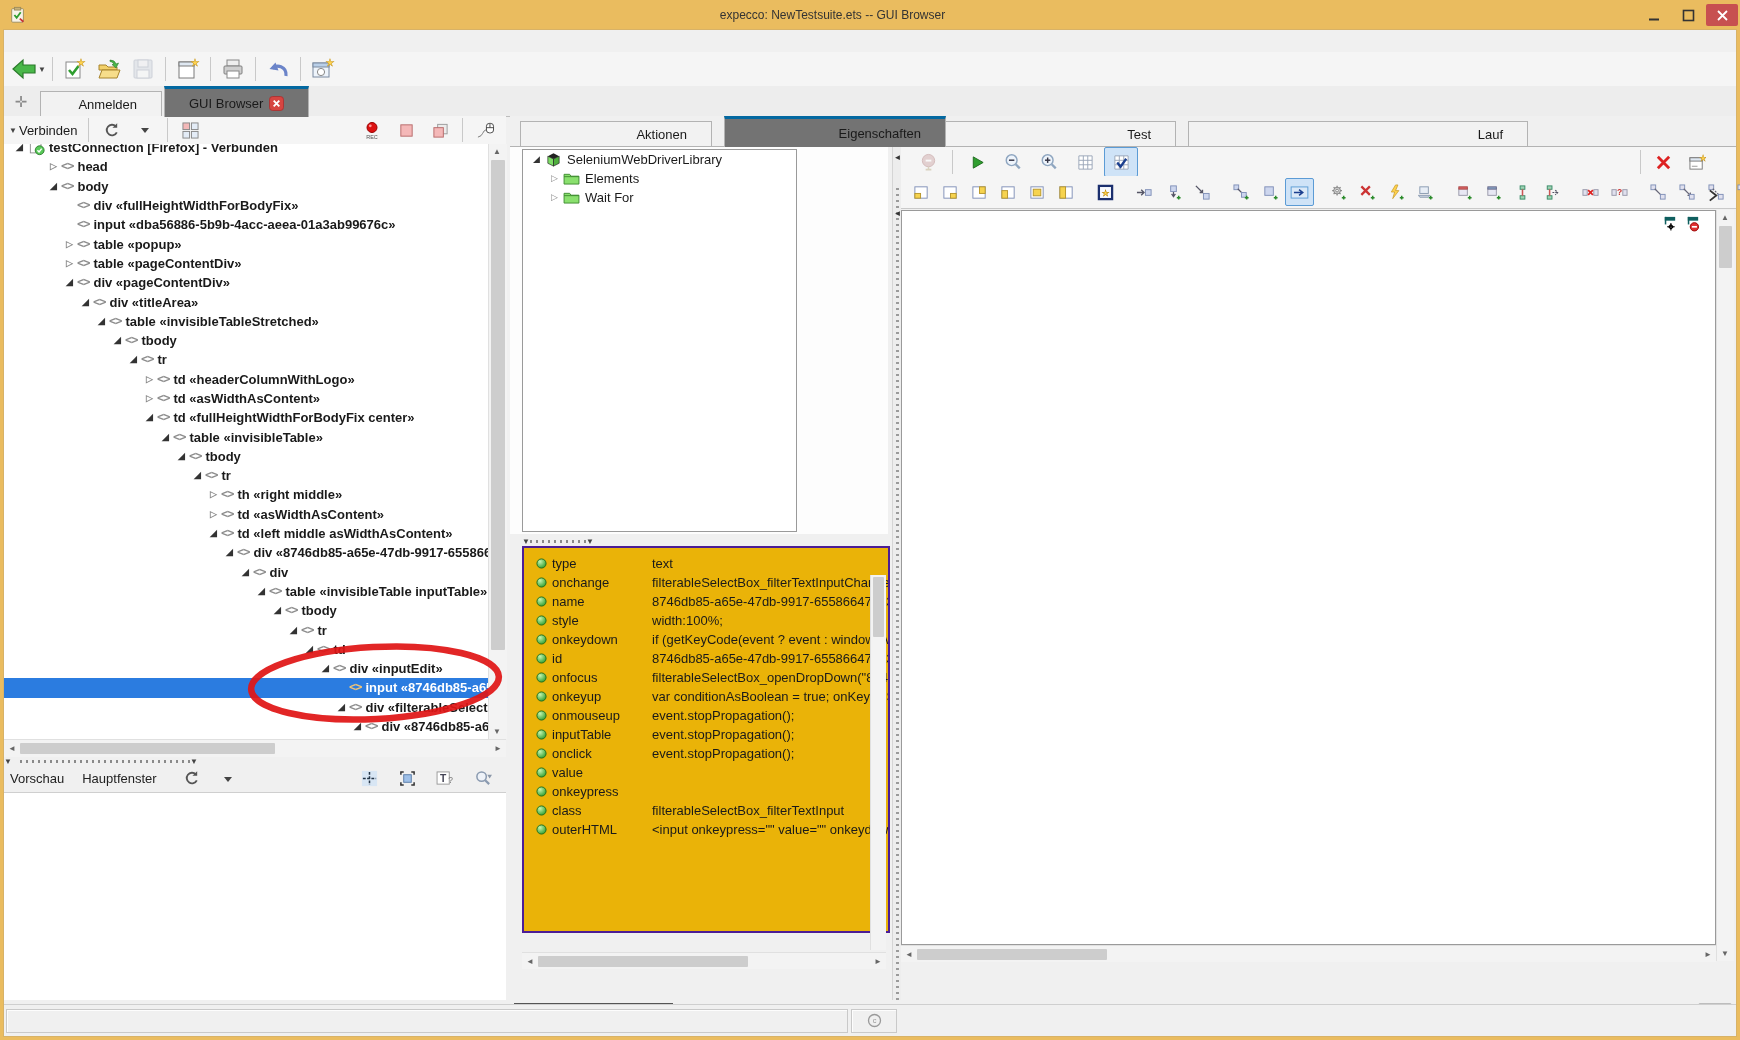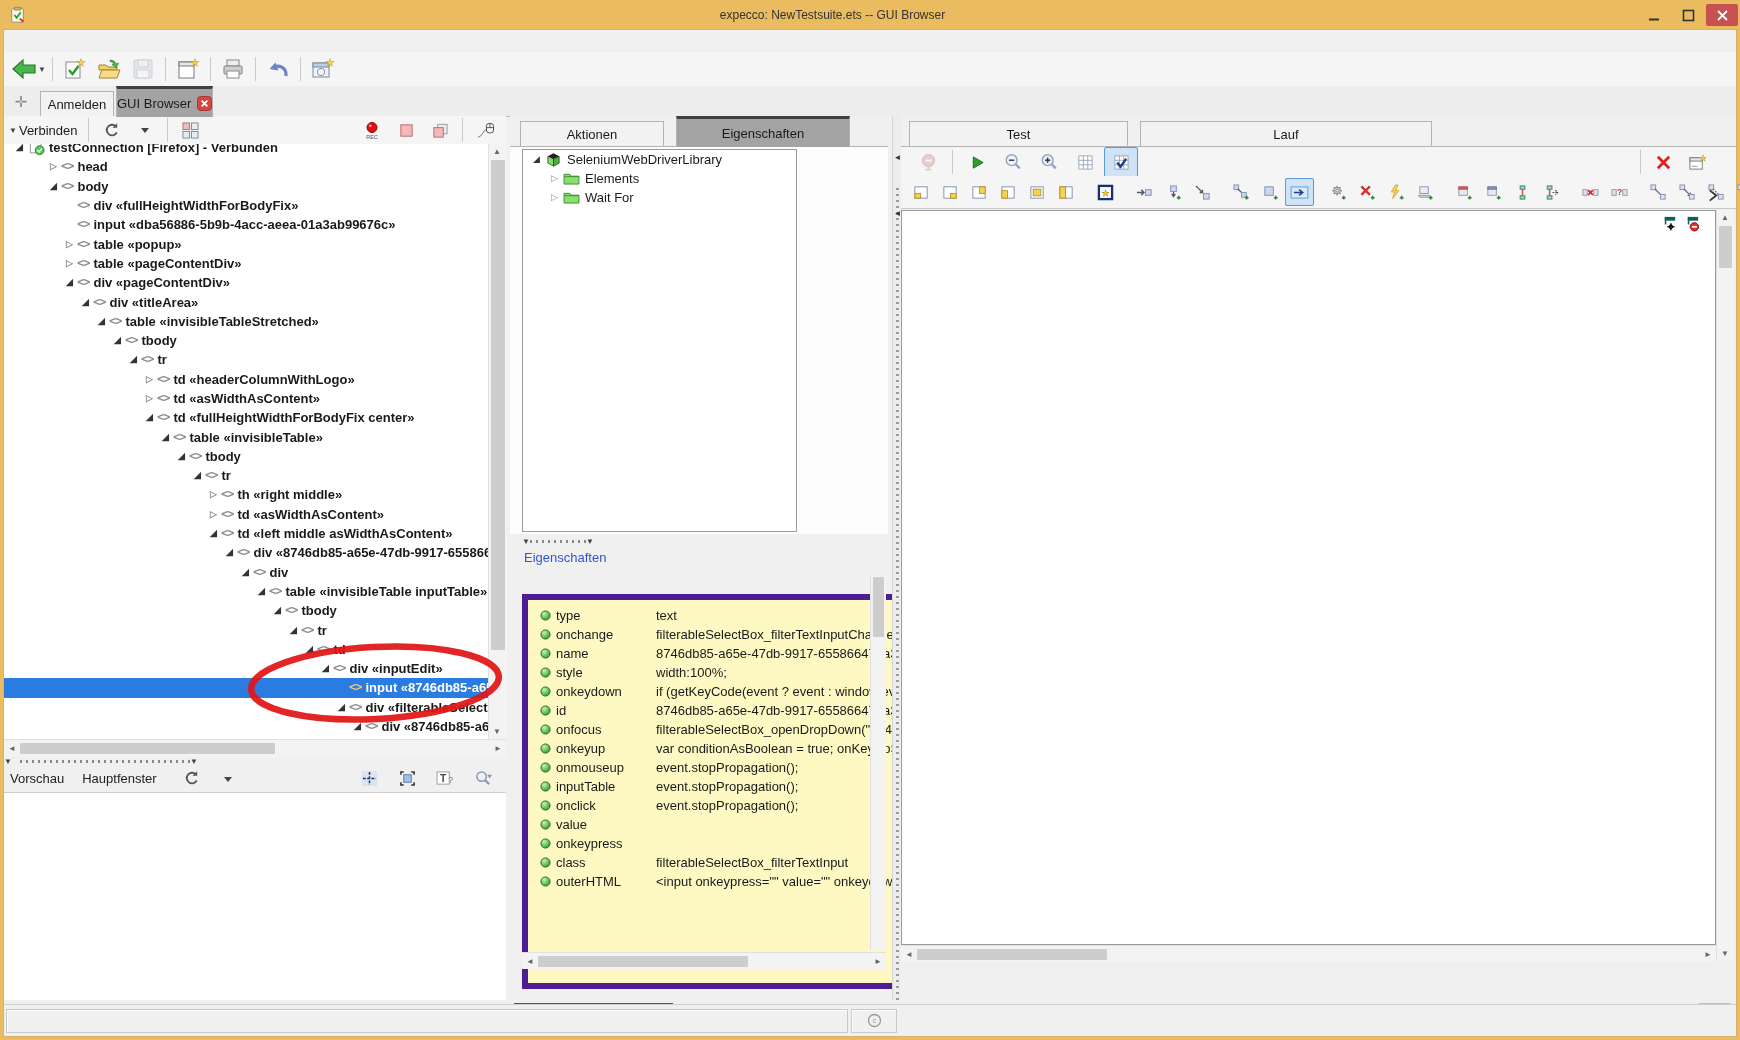--- a/index.html
+++ b/index.html
@@ -15,22 +15,22 @@
   #menubar{position:absolute;top:0;left:0;right:0;height:22px;background:#f5f5f5;border-bottom:1px solid #e3e3e3;display:flex;align-items:center;padding-left:4px}
   #menubar .mi{padding:0 9px;height:22px;line-height:22px;cursor:default}
   #toolbar{position:absolute;top:22px;left:0;right:0;height:34px;background:#f5f5f5;border-bottom:1px solid #d9d9d9;display:flex;align-items:center;padding-left:6px}
   .tb-btn{min-width:32px;height:28px;display:inline-flex;align-items:center;justify-content:center;border:1px solid transparent;border-radius:2px}
   .tb-btn.pressed{background:#cfe3f7;border-color:#5b9bd5}
   .tb-btn.disabled{opacity:.45;filter:grayscale(55%)}
   .vsep{width:1px;height:24px;background:#c9c9c9;margin:0 5px}
   .caret{font-size:8px;color:#444;margin-left:1px}
   
   #tabrow{position:absolute;top:56px;left:0;right:0;height:30px;background:#ededed;border-bottom:1px solid #bdbdbd;display:flex;align-items:flex-end;padding-left:6px}
-  .tab{height:24px;display:flex;align-items:center;justify-content:center;gap:6px;background:#f2f2f2;border:1px solid #b3b3b3;border-bottom:none;margin-right:2px;padding:0 0;position:relative}
-  .tab.active{height:28px;background:#a3a3a3;border-top:3px solid #404040;margin-bottom:-1px;z-index:2}
+  .tab{height:24px;display:flex;align-items:center;justify-content:flex-end;gap:6px;background:#f2f2f2;border:1px solid #b3b3b3;border-bottom:none;margin-right:2px;padding:0 24px;position:relative}
+  .tab.active{height:28px;background:#737373;border-top:3px solid #0369a1;margin-bottom:-1px;z-index:2}
   #tabrow .tab:nth-child(2){min-width:72px}
   #tabrow .tab:nth-child(3){min-width:74px}
   .plusbtn{width:22px;height:22px;display:flex;align-items:center;justify-content:center;color:#8a8a8a;font-size:15px;margin:0 8px 3px 0}
   
   #lp{position:absolute;top:86px;left:0;width:502px;bottom:36px;background:#f0f0f0}
   #lp-toolbar{position:absolute;top:0;left:0;right:0;height:28px;background:#f5f5f5;border-bottom:1px solid #cfcfcf;display:flex;align-items:center;padding:0 4px}
   #lp-toolbar .lbl{margin:0 6px 0 2px}
   #lp-tree{position:absolute;top:28px;left:0;width:484px;height:595px;background:#fff;overflow:hidden;white-space:nowrap}
   .tree-row{height:19.3px;line-height:19px;font-weight:bold;display:flex;align-items:center;white-space:pre}
   .tree-row.selected{background:#2b7ce0;color:#fff}
@@ -58,21 +58,21 @@
   .subtabs{position:absolute;top:2px;left:10px;height:28px;display:flex;align-items:flex-end}
   .subtabs .tab{margin-right:12px}
   #mp .subtabs .tab:nth-child(1){width:142px}
   #mp .subtabs .tab:nth-child(2){width:172px}
   #mp-top{position:absolute;top:30px;left:0;width:378px;height:387px;background:#fdfdfd;border-top:1px solid #b3b3b3}
   #mp-treebox{position:absolute;top:2px;left:12px;width:273px;height:381px;background:#fff;border:1px solid #9a9a9a;overflow:hidden}
   .lib-row{height:19px;line-height:19px;display:flex;align-items:center;white-space:pre}
   #mp-handle{position:absolute;top:421px;left:12px;width:72px;height:9px;display:flex;align-items:center}
   #mp-handle .dots{flex:1}
   #mp-seclabel{position:absolute;top:434px;left:14px;color:#3355cc}
-  #mp-propsbox{position:absolute;top:478px;left:12px;width:364px;height:377px;background:#fef9c3;border:6px solid #4c1d95;overflow:hidden}
+  #mp-propsbox{position:absolute;top:430px;left:12px;width:364px;height:377px;background:#eab308;border:2px solid #4c1d95;overflow:hidden}
   .prop-row{height:19px;line-height:19px;display:flex;align-items:center;white-space:pre}
   .prop-dot{width:16px;margin-left:12px;display:inline-flex;flex:none}
   .prop-key{width:100px;flex:none}
   .prop-val{flex:1;overflow:hidden}
   #mp-props-vscroll{top:459px;left:360px;width:15px;height:375px}
   #mp-props-hscroll{top:836px;left:12px;width:364px;height:16px}
   
   #split{position:absolute;top:86px;left:888px;width:9px;bottom:36px;background:#ededed;border-left:1px solid #d5d5d5;border-right:1px solid #d5d5d5}
   #split .dots-v{position:absolute;top:70px;bottom:0;left:3px;width:3px;background:repeating-linear-gradient(0deg,#9a9a9a 0 2px,transparent 2px 6px)}
   #split .colbtn{position:absolute;left:0;width:9px;height:14px;font-size:8px;color:#333;display:flex;align-items:center;justify-content:center}

